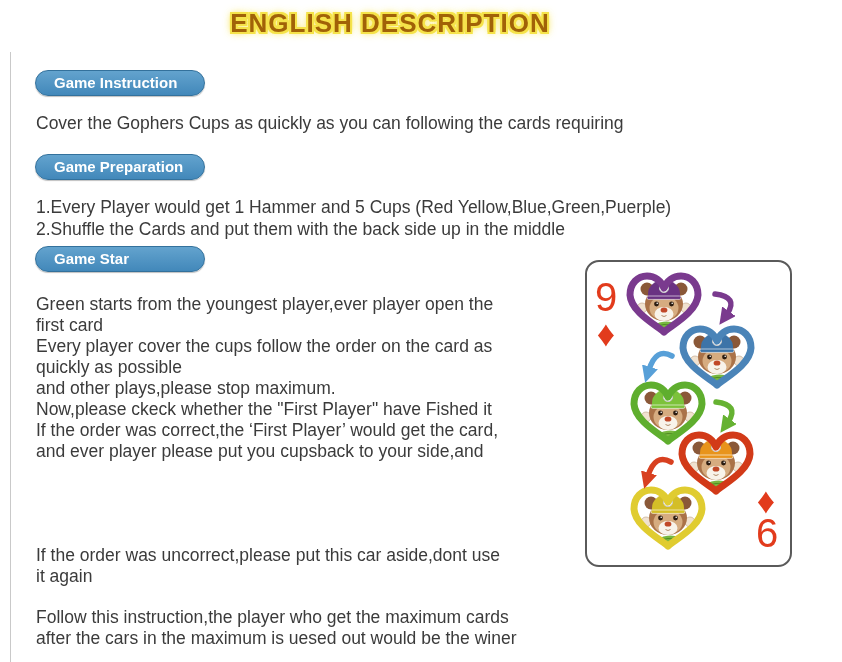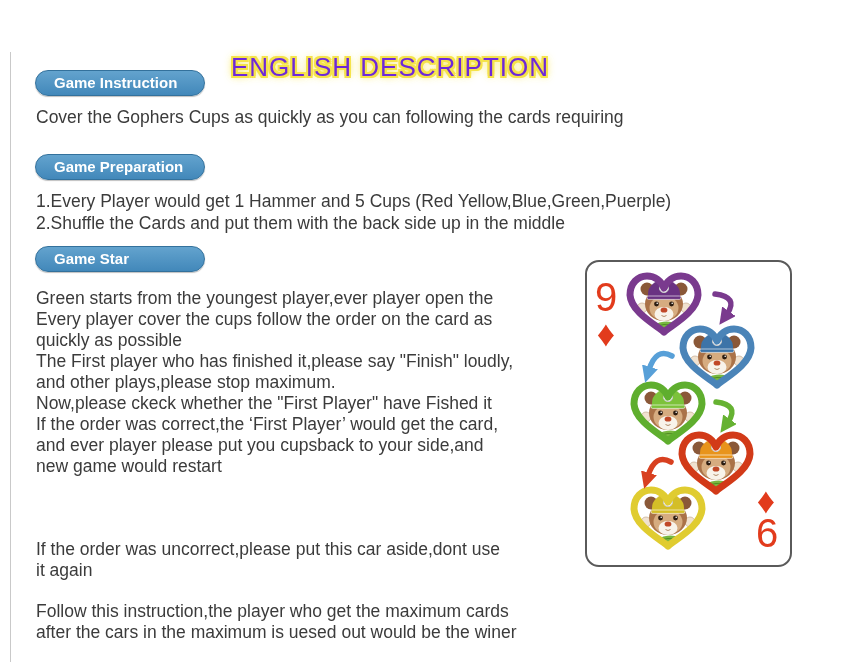--- a/index.html
+++ b/index.html
@@ -8,46 +8,46 @@
     background:#ffffff;
     font-family:"Liberation Sans","DejaVu Sans",sans-serif;
   }
   .scan-edge{
     position:absolute;left:10px;top:52px;width:1px;height:610px;
     background:#c9c9c9;
   }
   .page-title{
     position:absolute;top:8px;left:0;width:780px;
     text-align:center;
-    font-size:26px;font-weight:normal;letter-spacing:1px;
-    color:#6d28d9;
+    font-size:26px;font-weight:bold;letter-spacing:1px;
+    color:#a16207;
     text-shadow:
       -2px 0 0 #f5e34a, 2px 0 0 #f5e34a,
       0 -2px 0 #f5e34a, 0 2px 0 #f5e34a,
       -2px -2px 0 #f5e34a, 2px 2px 0 #f5e34a,
       -2px 2px 0 #f5e34a, 2px -2px 0 #f5e34a,
       0 0 6px #f7e654, 0 0 10px rgba(246,228,80,.85);
-    margin-top: 44px;
   }
   .badge{
     position:absolute;left:35px;box-sizing:border-box;
     width:170px;height:26px;line-height:24px;
     padding-left:18px;
     background:linear-gradient(#63a3ce,#4288ba);
     border:1px solid #33719c;border-radius:13px;
     color:#ffffff;font-size:15px;font-weight:bold;
     box-shadow:0 1px 1px rgba(0,0,0,.25);
   }
   .badge.b1{top:70px;}
   .badge.b2{top:154px;}
   .badge.b3{top:246px;}
   .textblock{
     position:absolute;left:36px;
     font-size:17.5px;color:#3b3b3b;line-height:21px;
     white-space:nowrap;
+    margin-top:6px;
   }
   .textblock.t1{top:107px;}
   .textblock.t2{top:190px;line-height:22px;}
   .textblock.t3{top:288px;}
   .textblock.t4{top:539px;}
   .textblock.t5{top:601px;}
   .card{
     position:absolute;left:585px;top:260px;width:207px;height:307px;
     background:#ffffff;
     border:2px solid #5a5a5a;border-radius:14px;
@@ -69,28 +69,27 @@
 
 <div class="badge b2">Game Preparation</div>
 <div class="textblock t2">
   <div>1.Every Player would get 1 Hammer and 5 Cups (Red Yellow,Blue,Green,Puerple)</div>
   <div>2.Shuffle the Cards and put them with the back side up in the middle</div>
 </div>
 
 <div class="badge b3">Game Star</div>
 <div class="textblock t3">
   <div>Green starts from the youngest player,ever player open the</div>
+  <div>first card</div>
   <div>Every player cover the cups follow the order on the card as</div>
   <div>quickly as possible</div>
-  <div>The First player who has finished it,please say "Finish" loudly,</div>
   <div>and other plays,please stop maximum.</div>
   <div>Now,please ckeck whether the "First Player" have Fished it</div>
   <div>If the order was correct,the ‘First Player’ would get the card,</div>
   <div>and ever player please put you cupsback to your side,and</div>
-  <div>new game would restart</div>
 </div>
 <div class="textblock t4">
   <div>If the order was uncorrect,please put this car aside,dont use</div>
   <div>it again</div>
 </div>
 <div class="textblock t5">
   <div>Follow this instruction,the player who get the maximum cards</div>
   <div>after the cars in the maximum is uesed out would be the winer</div>
 </div>
 

